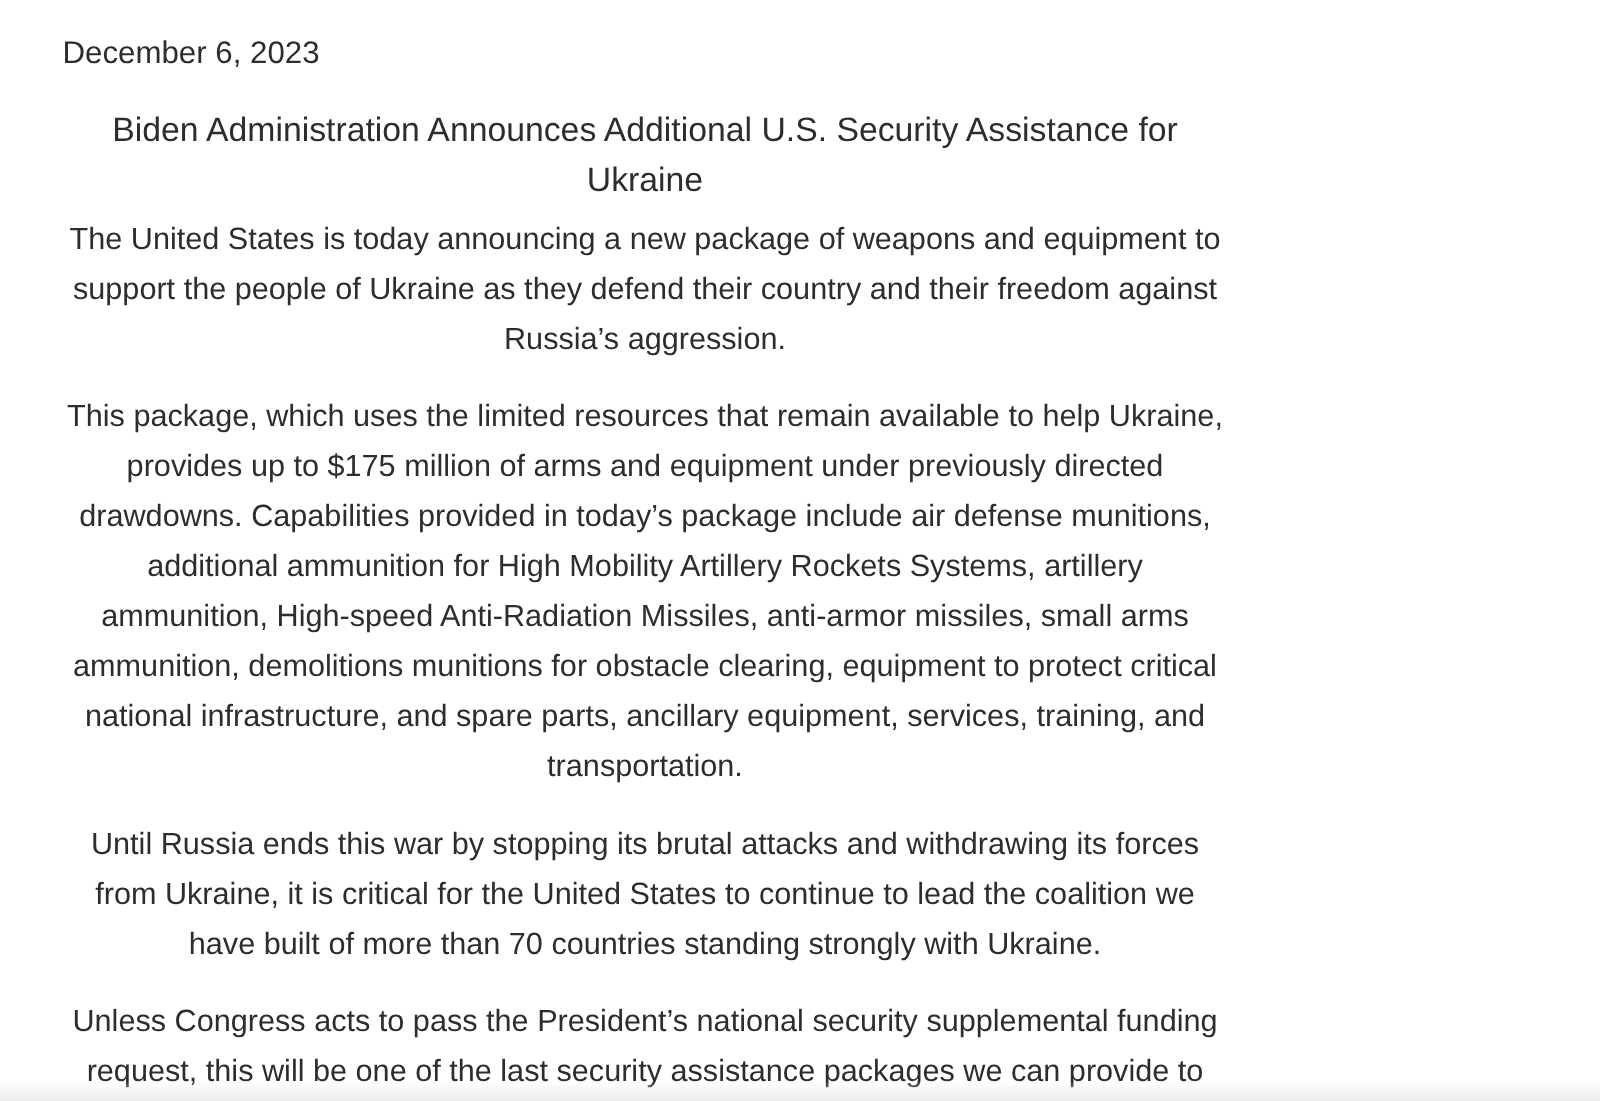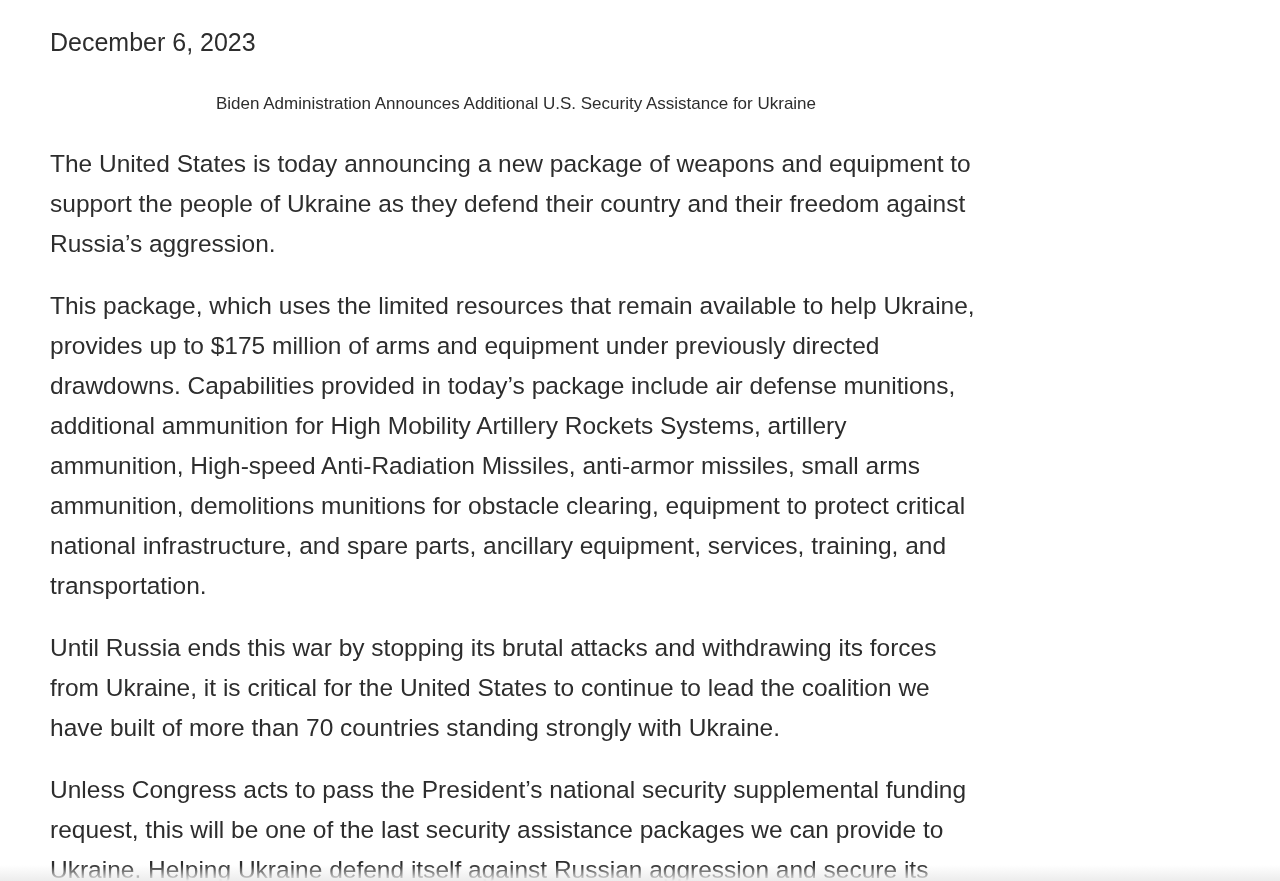--- a/index.html
+++ b/index.html
@@ -20,32 +20,32 @@
     width: 1048px;
     padding: 22px 66px 0 50px;
   }
   .date {
     font-size: 25px;
     line-height: 40px;
     margin: 0 0 22px 0;
     white-space: nowrap;
   }
   .title {
-    font-size: 17px;
+    font-size: 27px;
     font-weight: 400;
     line-height: 40px;
     text-align: center;
-    margin: 0 0 20px 0;
+    margin: 0 0 8px 0;
   }
   .para {
     font-size: 24.5px;
     line-height: 40px;
     margin: 0 0 22px 0;
     max-width: 1164px;
-    text-align: left;
+    text-align: center;
   }
   .bottom-fade {
     position: absolute;
     left: 0;
     bottom: 0;
     width: 1280px;
     height: 16px;
     background: linear-gradient(to bottom, rgba(236,236,236,0) 0%, #ececec 100%);
     pointer-events: none;
   }

